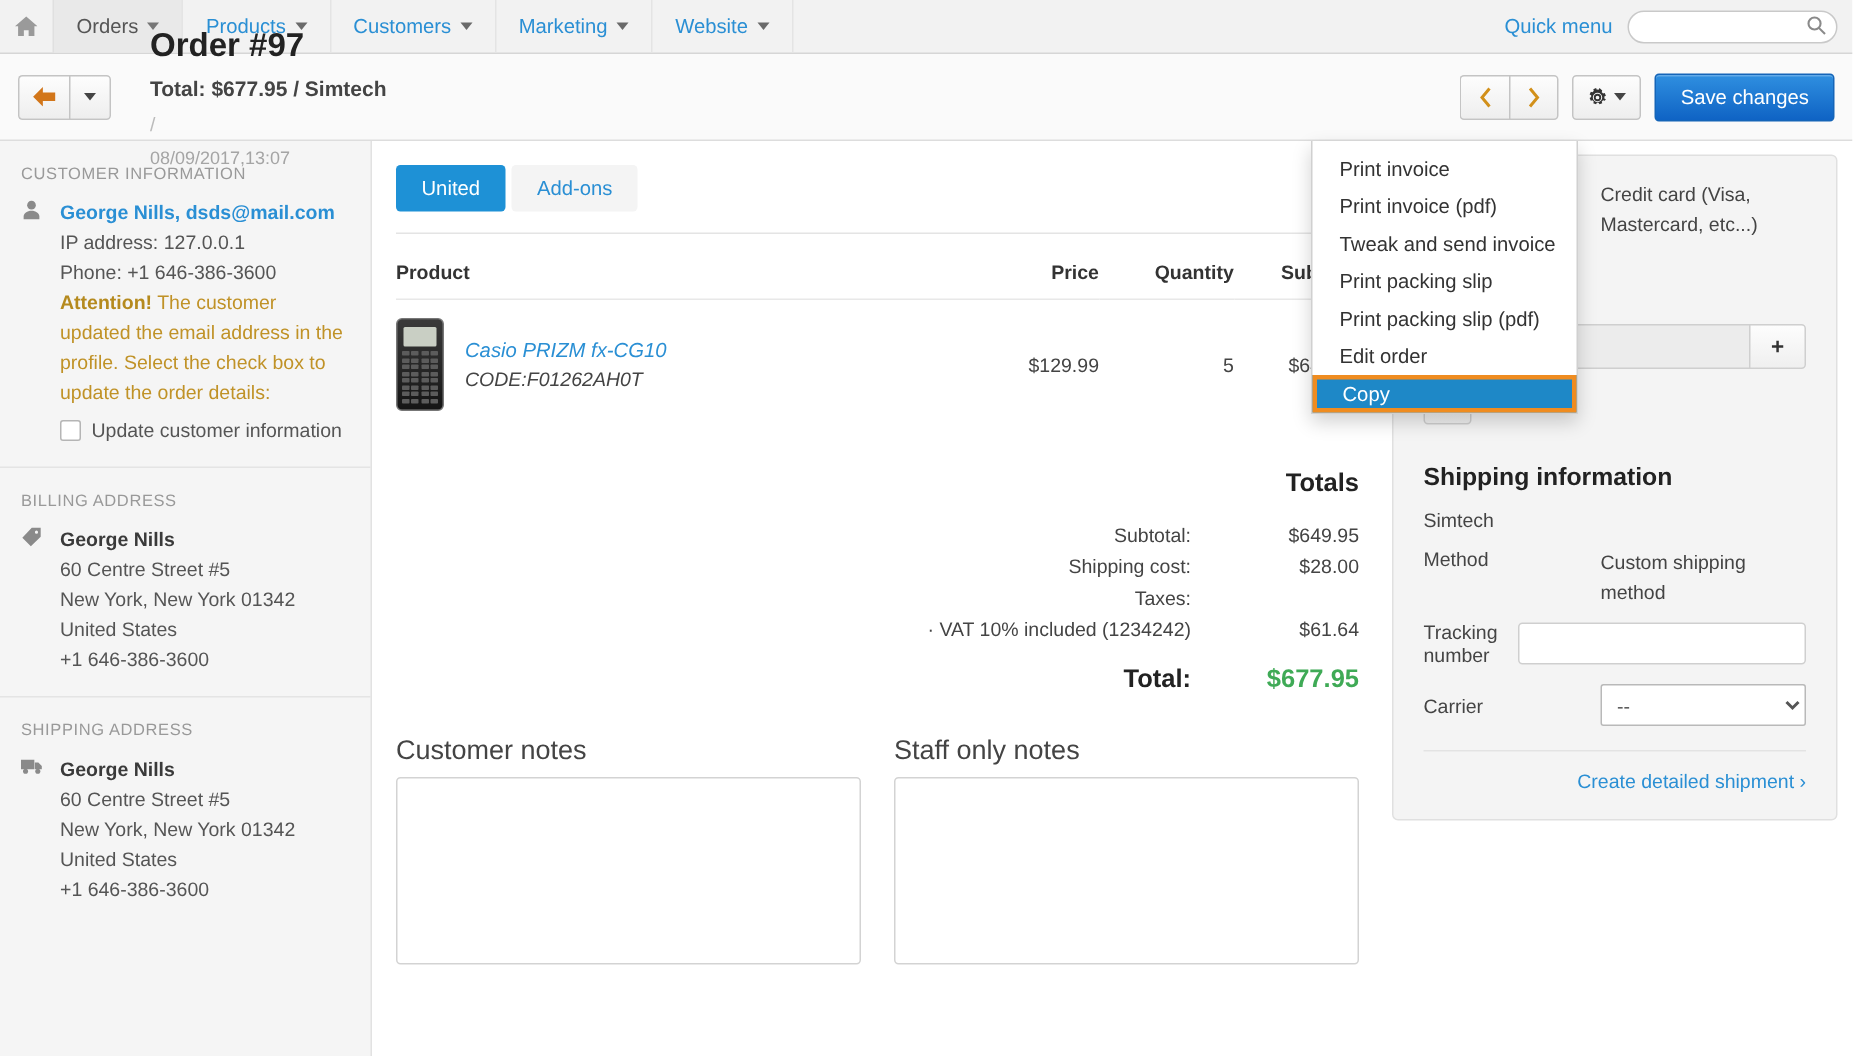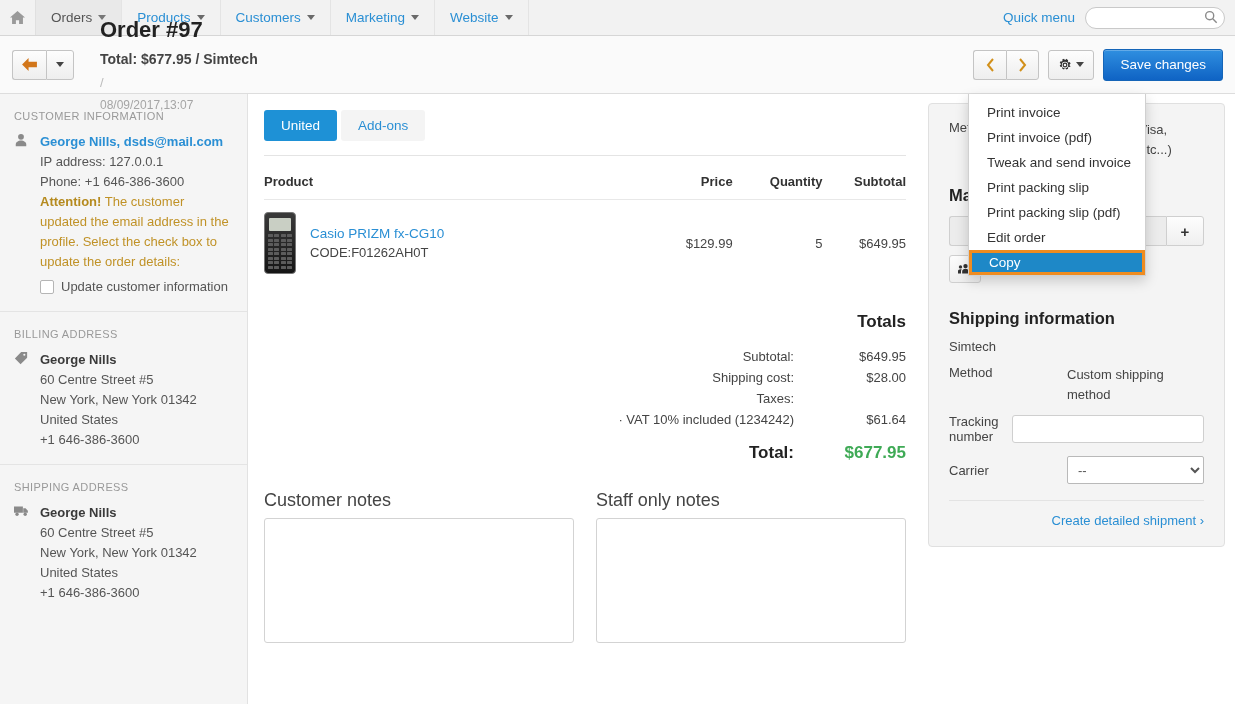--- a/index.html
+++ b/index.html
@@ -150,21 +150,21 @@
     font-size: 13.5px;
     font-family: "Liberation Sans", sans-serif;
     cursor: pointer;
     box-shadow: inset 0 1px 0 rgba(255,255,255,.25);
   }
 
   
   .dropdown {
     position: absolute;
     top: 58px;
-    left: 968px;
+    left: 874px;
     width: 178px;
     background: #fff;
     border: 1px solid #d0d0d0;
     border-top: none;
     box-shadow: 0 5px 12px rgba(0,0,0,.18);
     z-index: 50;
     padding: 6px 0 0 0;
   }
   .dd-item {
     padding: 5px 18px;
@@ -260,21 +260,21 @@
   }
   table.products th.l { text-align: left; }
   table.products td {
     border-top: 1px solid #e8e8e8;
     padding: 12px 0;
     text-align: right;
     font-size: 13px;
     color: #444;
     vertical-align: middle;
   }
-  table.products td.l { text-align: left; }
+  table.products td.l { text-align: left; font-style: italic; }
   .prod-cell { display: flex; align-items: center; gap: 14px; }
   .prod-name { color: #2a8fd4; font-size: 13.5px; cursor: pointer; }
   .prod-code { color: #444; font-size: 13px; margin-top: 4px; }
 
   
   .calc {
     width: 32px; height: 62px;
     border-radius: 4px;
     background: linear-gradient(#3a3a3a, #151515);
     border: 1px solid #777;

